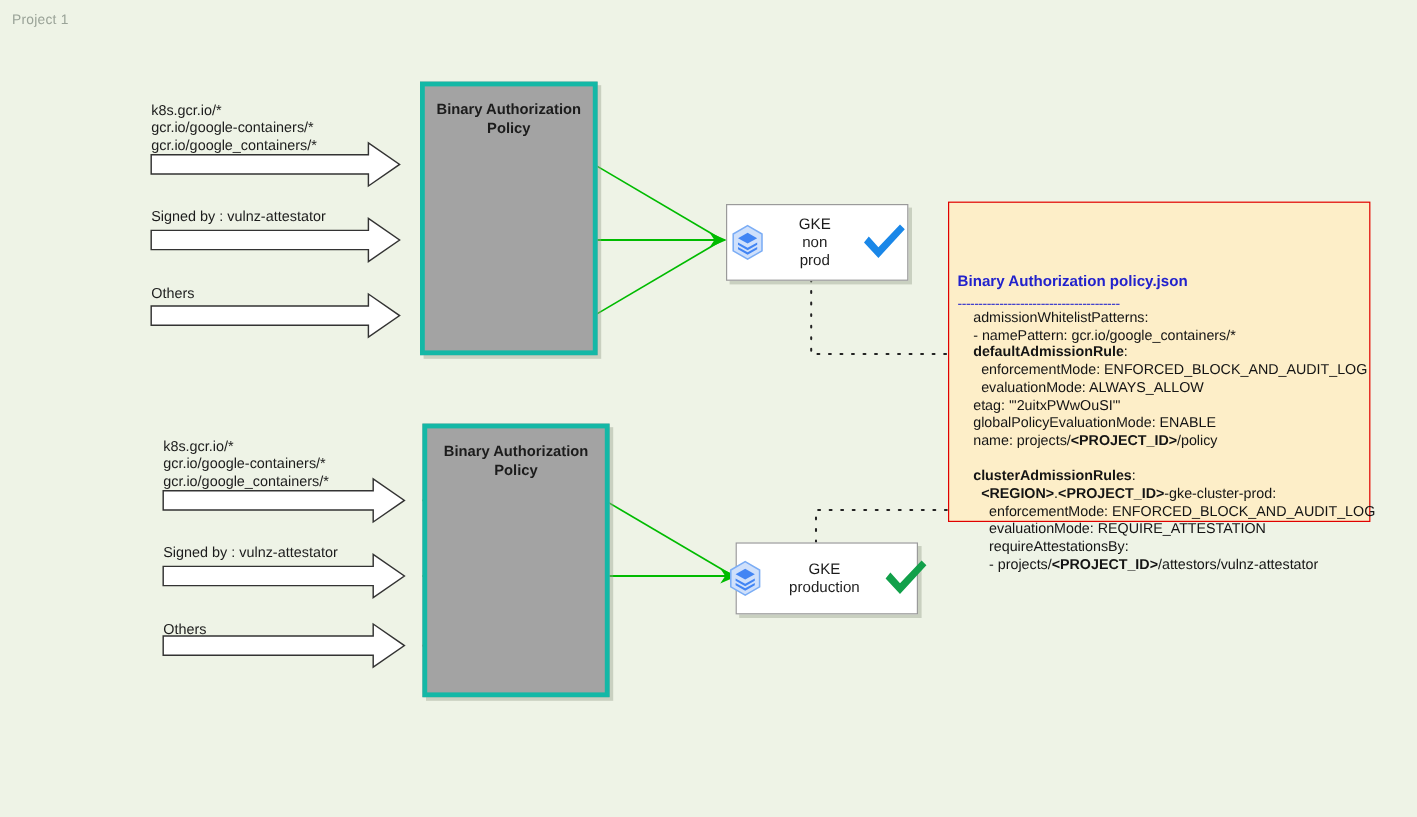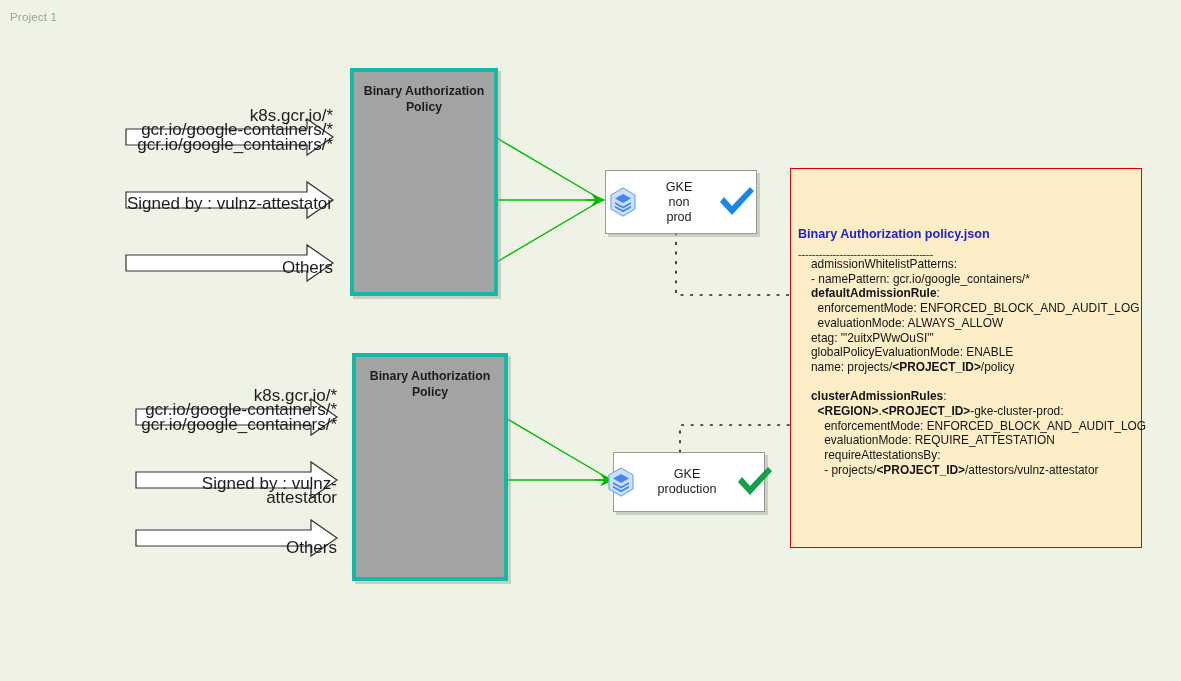--- a/index.html
+++ b/index.html
@@ -72,26 +72,25 @@
     text-align: center;
     line-height: 15px;
     white-space: pre-line;
   }
   .gke-icon { flex: 0 0 auto; display: block; }
   .gke-check { flex: 0 0 auto; display: block; }
 
   
   .arrow-label {
     position: absolute;
-    font-size: 17px;
+    font-size: 12px;
     color: #1c1c1c;
-    text-align: right;
+    text-align: left;
     line-height: 14.3px;
     white-space: pre-line;
-    margin-top: 24px;
   }
 
   
   .json-panel {
     position: absolute;
     background: #fdeec8;
     border: 1.6px solid #e00000;
     box-sizing: border-box;
     padding: 0;
   }
@@ -242,19 +241,19 @@
       <path d="M9,17 L17,21.5 L25,17 L25,19 L17,23.5 L9,19 Z" fill="#4285f4"></path>
       <path d="M9,20.8 L17,25.3 L25,20.8 L25,22.8 L17,27.3 L9,22.8 Z" fill="#4285f4"></path>
     </svg>
     <span class="gke-label">GKE
 production</span>
     <svg class="gke-check" width="38" height="34" viewBox="0 0 38 34" xmlns="http://www.w3.org/2000/svg">
       <path d="M2,17 L6,12 L14,21 L32,2 L36,6 L14,30 Z" fill="#12a04a"></path>
     </svg>
   </div>
 
-  <div class="json-panel" style="left:790px; top:168px; width:352px; height:380px;text-decoration:underline;">
+  <div class="json-panel" style="left:790px; top:168px; width:352px; height:267px;text-decoration:underline;">
     <div class="json-title">Binary Authorization policy.json</div>
     <div class="json-rule">---------------------------------------</div>
     <div class="json-body" id="json-body"><div style="white-space: pre;">admissionWhitelistPatterns:</div><div style="white-space: pre;">- namePattern: gcr.io/google_containers/*</div><div style="white-space: pre;"><b>defaultAdmissionRule</b>:</div><div style="white-space: pre;">  enforcementMode: ENFORCED_BLOCK_AND_AUDIT_LOG</div><div style="white-space: pre;">  evaluationMode: ALWAYS_ALLOW</div><div style="white-space: pre;">etag: '"2uitxPWwOuSI"'</div><div style="white-space: pre;">globalPolicyEvaluationMode: ENABLE</div><div style="white-space: pre;">name: projects/<b>&lt;PROJECT_ID&gt;</b>/policy</div><div style="white-space: pre;">&nbsp;</div><div style="white-space: pre;"><b>clusterAdmissionRules</b>:</div><div style="white-space: pre;">  <b>&lt;REGION&gt;</b>.<b>&lt;PROJECT_ID&gt;</b>-gke-cluster-prod:</div><div style="white-space: pre;">    enforcementMode: ENFORCED_BLOCK_AND_AUDIT_LOG</div><div style="white-space: pre;">    evaluationMode: REQUIRE_ATTESTATION</div><div style="white-space: pre;">    requireAttestationsBy:</div><div style="white-space: pre;">    - projects/<b>&lt;PROJECT_ID&gt;</b>/attestors/vulnz-attestator</div></div>
   </div>
 
 </div>
 
 </body></html>

